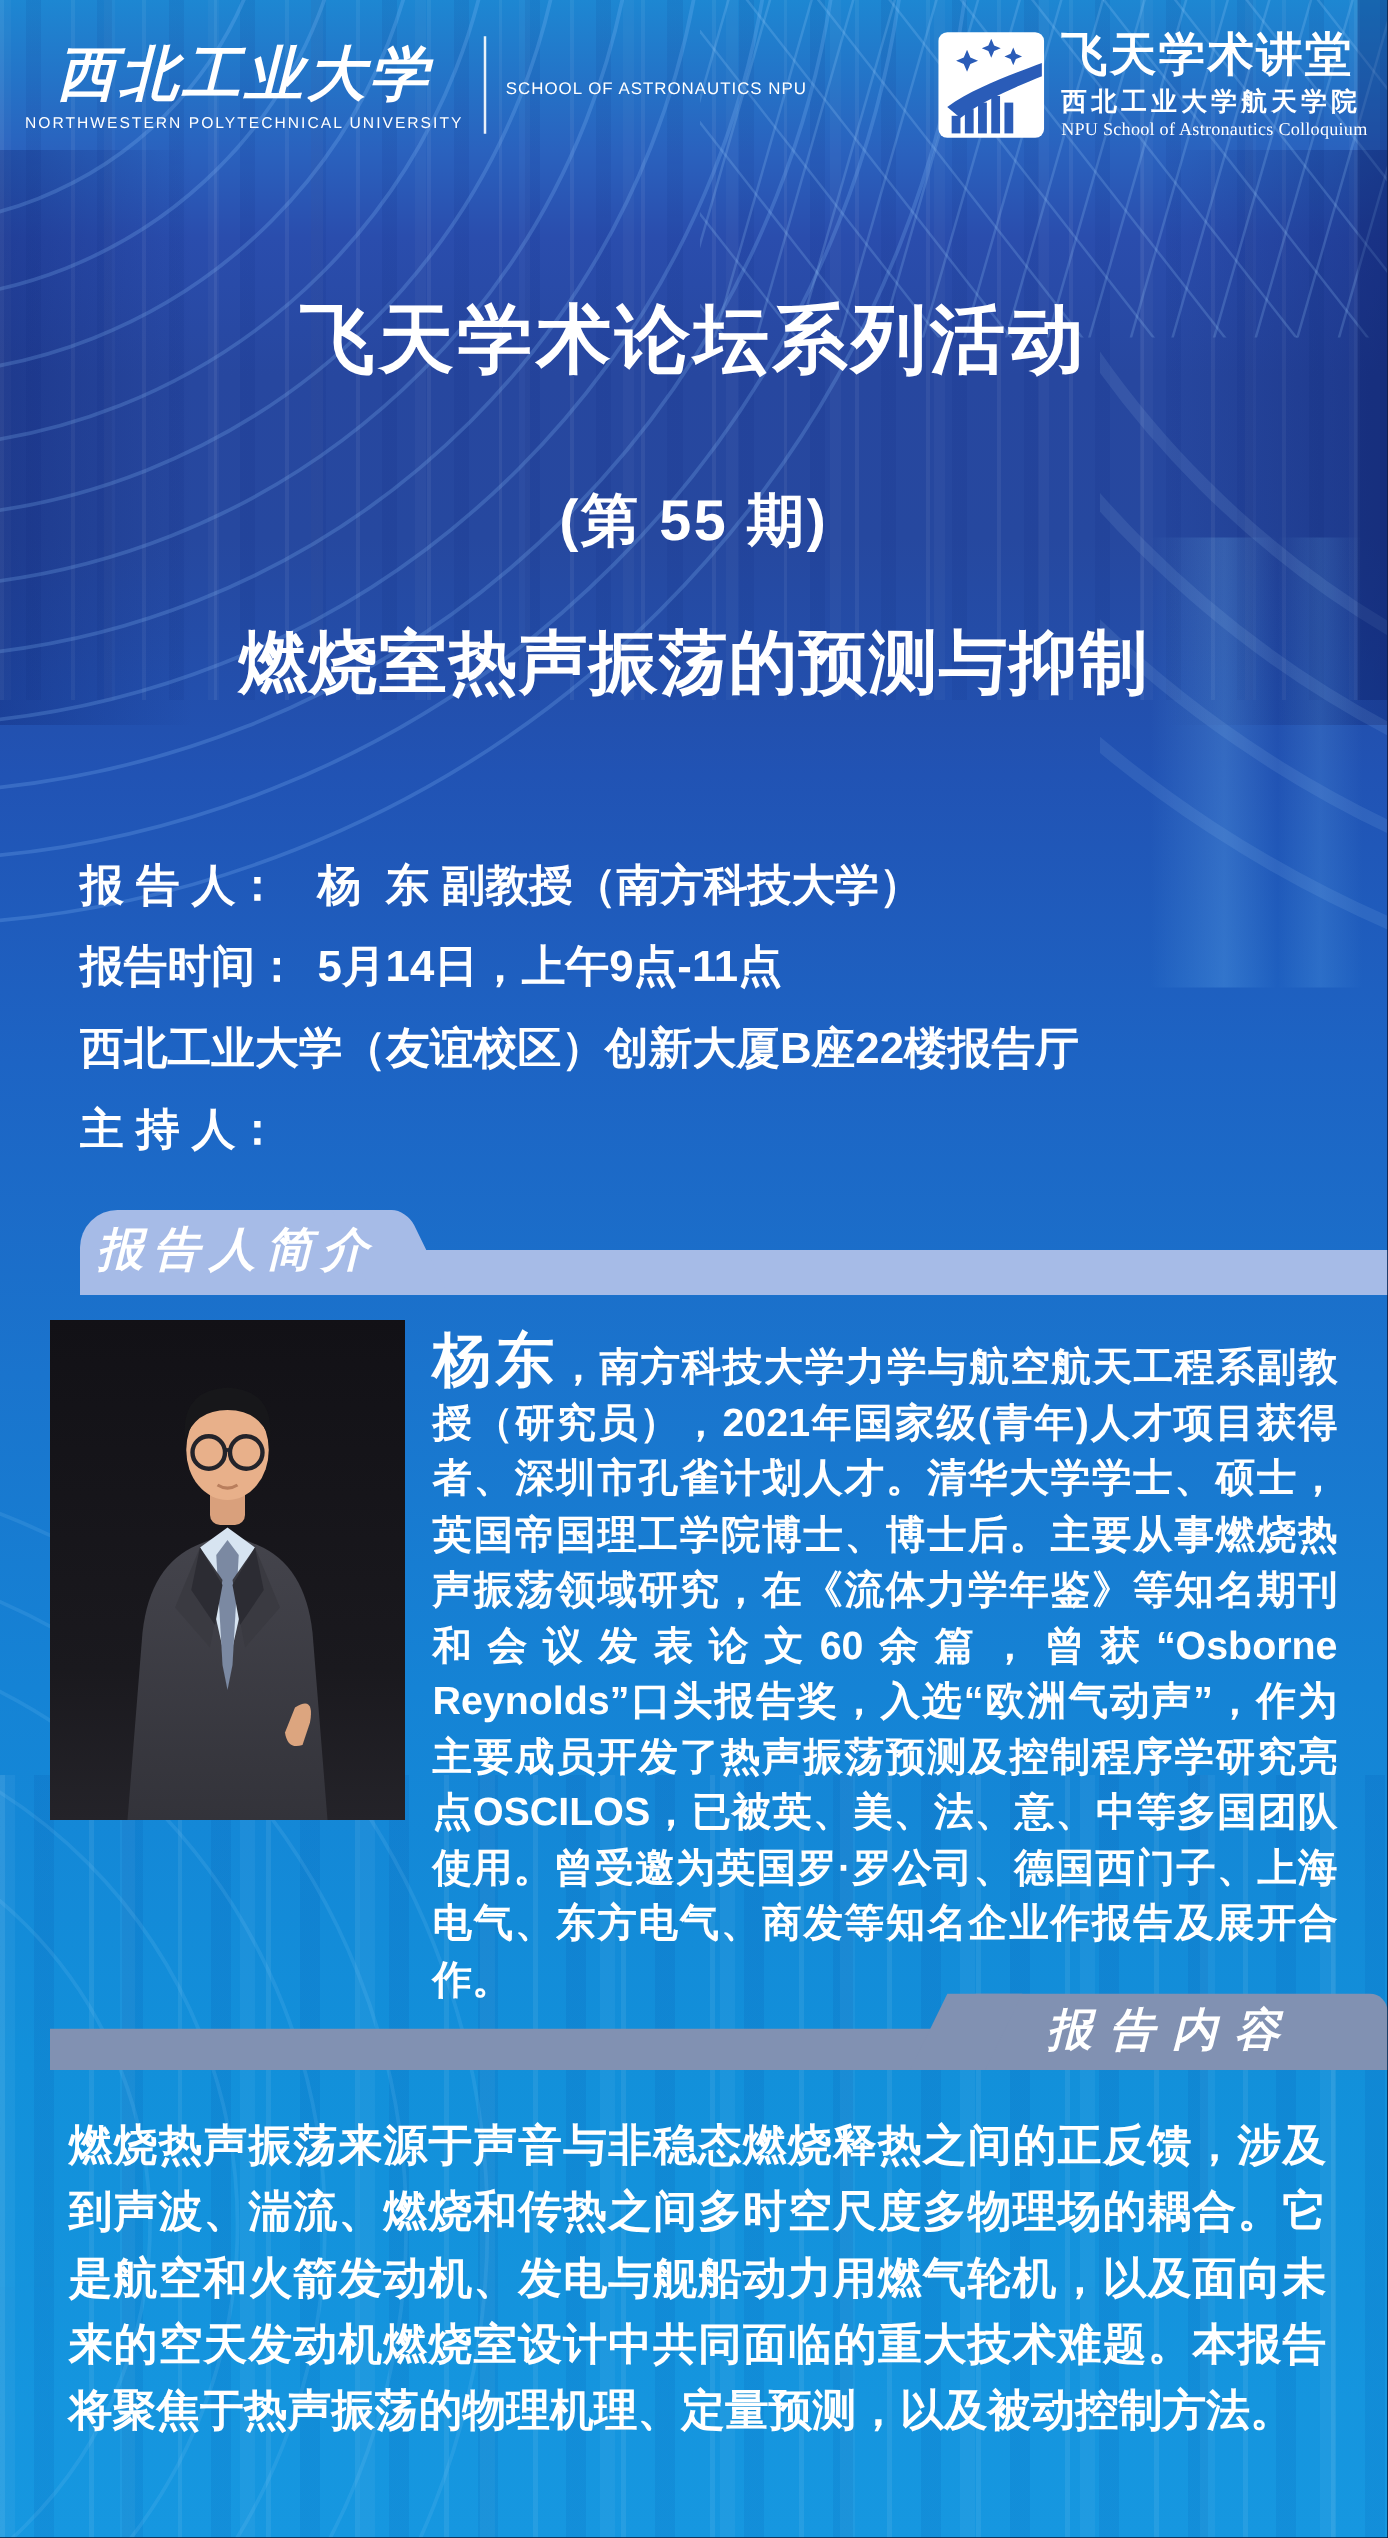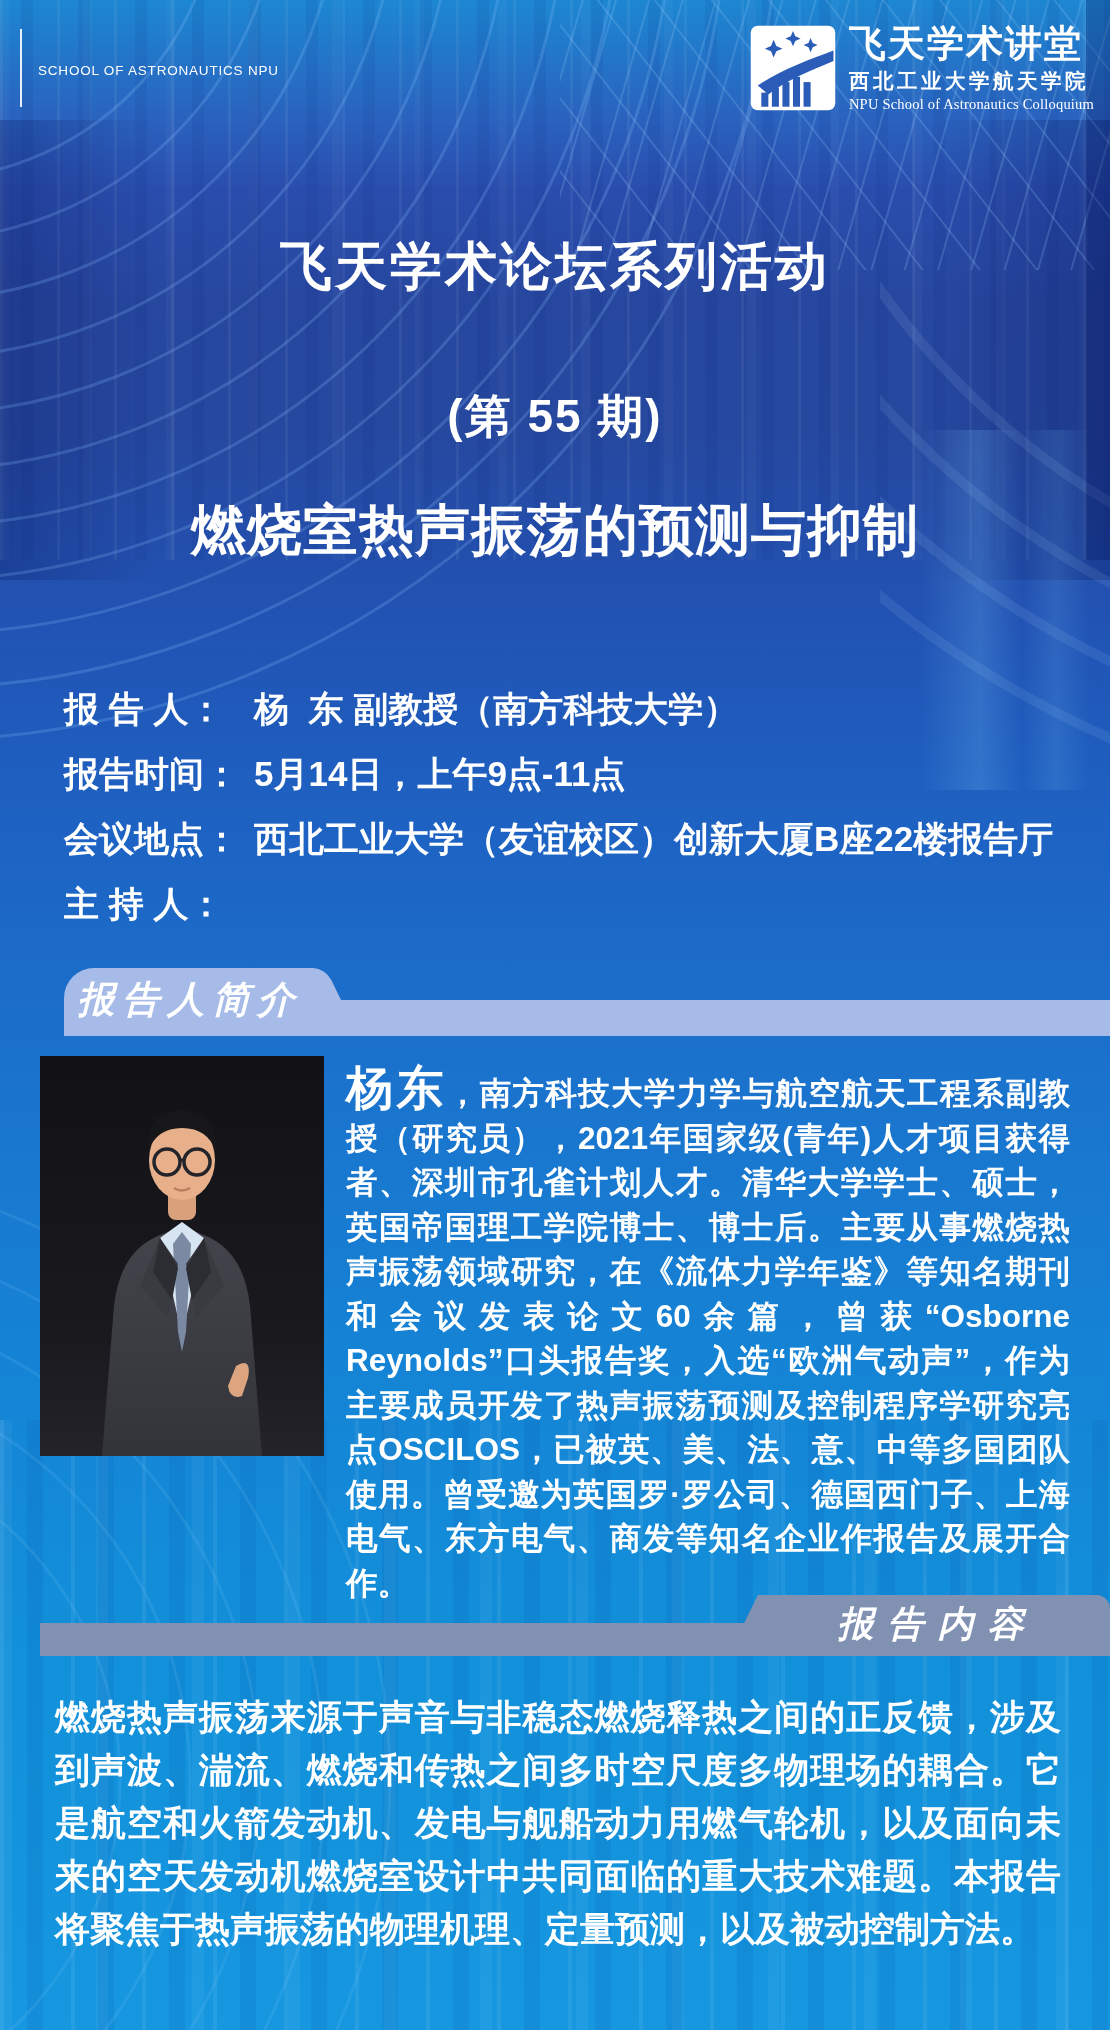--- a/index.html
+++ b/index.html
@@ -56,21 +56,21 @@
 
   .logo-right { display:flex; align-items:center; gap:12px; }
   .colloq-icon { width:88px; height:88px; flex:0 0 auto; }
   .colloq-text { text-align:left; }
   .colloq-title { font-size:37px; font-weight:900; letter-spacing:2px; line-height:40px; white-space:nowrap; }
   .colloq-sub { font-size:20.5px; font-weight:bold; letter-spacing:3.5px; margin-top:3px; white-space:nowrap; }
   .colloq-en { font-family:"Liberation Serif","DejaVu Serif",serif; font-size:14.5px; letter-spacing:.2px; margin-top:1px; white-space:nowrap; }
 
   
   .series-title { position:absolute; top:232px; left:0; width:100%; text-align:center;
-    font-size:52px; font-weight:900; letter-spacing:3px; white-space:nowrap; }
+    font-size:60px; font-weight:900; letter-spacing:3px; white-space:nowrap; }
   .issue-line { position:absolute; top:386px; left:0; width:100%; text-align:center;
     font-size:46px; font-weight:bold; letter-spacing:2px; }
   .talk-title { position:absolute; top:494px; left:0; width:100%; text-align:center;
     font-size:55px; font-weight:bold; letter-spacing:1px; white-space:nowrap; }
 
   
   .details { position:absolute; top:676px; left:64px; right:40px; }
   .detail-row { display:flex; font-size:35px; font-weight:bold; line-height:65px; white-space:nowrap; }
   .detail-label { display:inline-block; min-width:190px; white-space:pre; }
   .detail-value { white-space:pre; }
@@ -185,20 +185,24 @@
       <circle cx="1500" cy="-150" r="760"></circle>
         <circle cx="1500" cy="-150" r="830"></circle>
       <circle cx="1500" cy="-150" r="900"></circle>
         <circle cx="1500" cy="-150" r="970"></circle>
     </g>
     <rect x="1086" y="0" width="24" height="560" fill="#0a1a60" fill-opacity="0.30"></rect>
   </svg>
 
   <div class="top-header">
     <div class="logo-left">
+      <div class="uni-block">
+        <div class="uni-cn">西北工业大学</div>
+        <div class="uni-en">NORTHWESTERN  POLYTECHNICAL  UNIVERSITY</div>
+      </div>
       <div class="logo-divider"></div>
       <div class="school-block">
         <div class="school-en">SCHOOL OF ASTRONAUTICS NPU</div>
       </div>
     </div>
 
     <div class="logo-right">
       <svg class="colloq-icon" viewBox="0 0 100 100">
         <rect x="2" y="2" width="96" height="96" rx="8" fill="#ffffff"></rect>
         <path d="M28 18 l3 7 7 3 -7 3 -3 7 -3 -7 -7 -3 7 -3 z" fill="#2a5cb8"></path>
@@ -226,21 +230,20 @@
   <div class="details">
     <div class="detail-row">
       <span class="detail-label">报 告 人：</span>
       <span class="detail-value">杨  东 副教授（南方科技大学）</span>
     </div>
     <div class="detail-row">
       <span class="detail-label">报告时间：</span>
       <span class="detail-value">5月14日，上午9点-11点</span>
     </div>
     <div class="detail-row">
-      <span class="detail-label">会议地点：</span>
       <span class="detail-value">西北工业大学（友谊校区）创新大厦B座22楼报告厅</span>
     </div>
     <div class="detail-row">
       <span class="detail-label">主 持 人：</span>
     </div>
   </div>
 
   <div class="sec1">
     <div class="sec1-bar"></div>
     <div class="sec1-tab">

